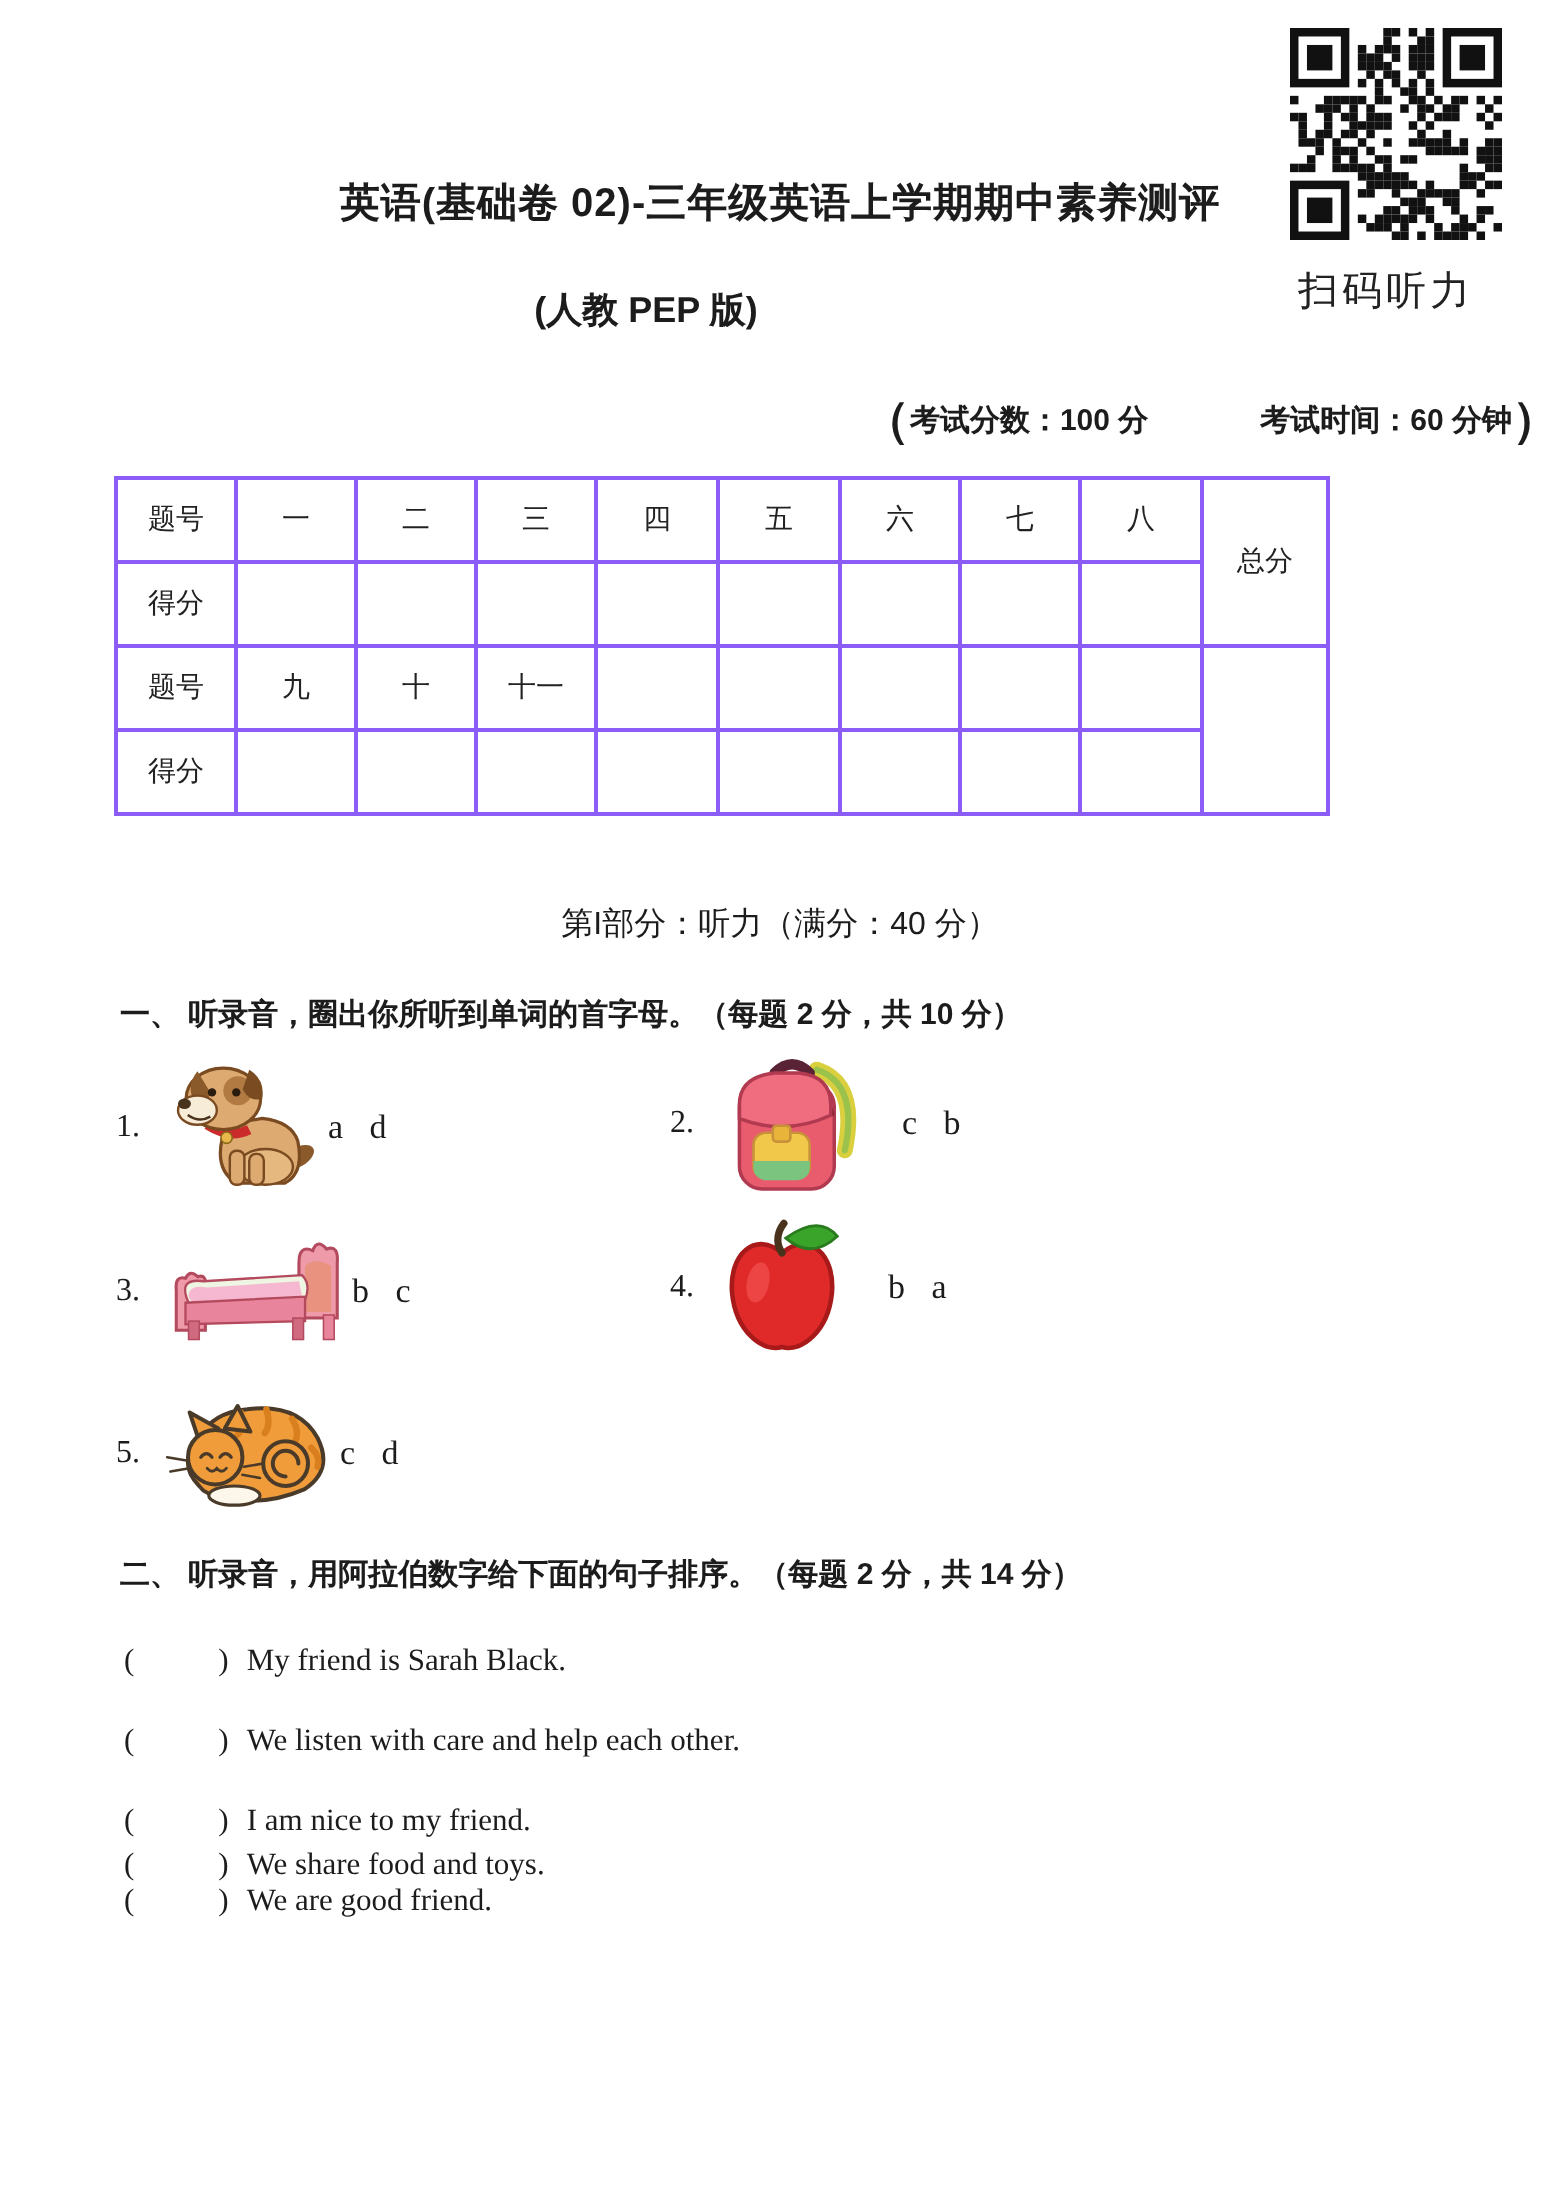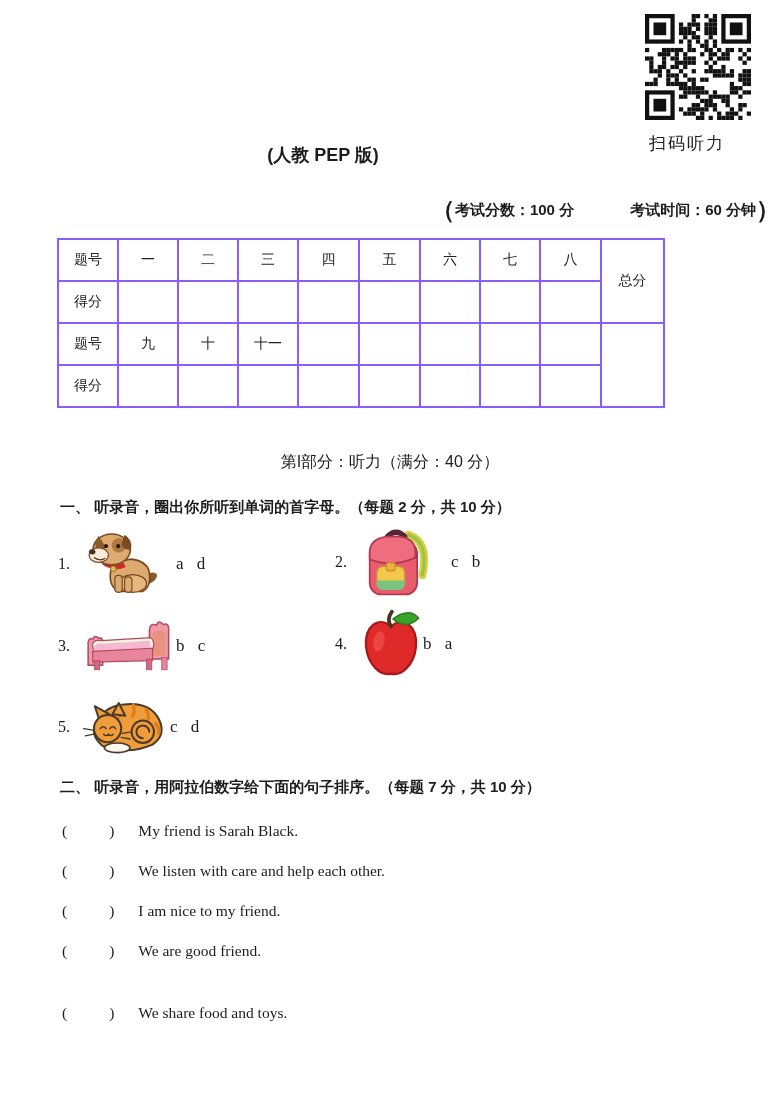--- a/index.html
+++ b/index.html
@@ -12,21 +12,21 @@
   .subtitle{position:absolute;top:143px;left:0;width:646px;text-align:center;
             font-size:18px;font-weight:bold;}
   .exam-info{position:absolute;top:194px;left:0;width:780px;text-align:right;
              font-size:15px;font-weight:bold;}
   .exam-info .bigp{font-size:24px;font-weight:bold;vertical-align:-3px;}
   .exam-info .spacer{display:inline-block;width:56px;}
 
   
   .qr-block{position:absolute;left:645px;top:14px;width:110px;}
   .qr-svg{display:block;width:106px;height:106px;}
-  .qr-label{margin-top:12px;font-size:17px;letter-spacing:2px;color:#222;padding-left:4px;}
+  .qr-label{margin-top:12px;font-size:20px;letter-spacing:2px;color:#222;padding-left:4px;}
 
   
   table.score{position:absolute;left:57px;top:238px;border-collapse:collapse;
               table-layout:fixed;width:606px;}
   table.score td{border:2px solid #8b5cf6;height:40px;text-align:center;
                  font-size:14px;color:#222;padding:0;}
 
   
   .part-heading{position:absolute;top:452px;left:0;width:780px;text-align:center;
                 font-size:16px;font-weight:normal;}
@@ -37,21 +37,21 @@
   
   .question{position:absolute;display:flex;align-items:center;}
   .qnum{font-family:"Liberation Serif",serif;font-size:16px;width:24px;flex:none;}
   .qimg{flex:none;display:block;}
   .opts{font-family:"Liberation Serif",serif;font-size:17px;word-spacing:9px;flex:none;}
 
   
   .sentence-row{position:absolute;left:62px;font-family:"Liberation Serif",serif;
                 font-size:15.5px;white-space:nowrap;}
   .sentence-row .blank{display:inline-block;width:42px;}
-  .sentence-row .stext{margin-left:24px;}
+  .sentence-row .stext{margin-left:9px;}
 </style>
 </head>
 <body>
 
 <div class="page">
 
   <div class="qr-block">
     <svg class="qr-svg" id="qr" viewBox="0 0 25 25">
         <rect x="0" y="0" width="25" height="25" fill="#fff"></rect>
         <rect x="11" y="0" width="1" height="1" fill="#111"></rect>
@@ -276,20 +276,21 @@
         <rect x="18" y="0" width="7" height="7" fill="#111"></rect>
         <rect x="19" y="1" width="5" height="5" fill="#fff"></rect>
         <rect x="20" y="2" width="3" height="3" fill="#111"></rect>
         <rect x="0" y="18" width="7" height="7" fill="#111"></rect>
         <rect x="1" y="19" width="5" height="5" fill="#fff"></rect>
         <rect x="2" y="20" width="3" height="3" fill="#111"></rect>
       </svg>
     <div class="qr-label">扫码听力</div>
   </div>
 
+  <div class="title">英语(基础卷 02)-三年级英语上学期期中素养测评</div>
   <div class="subtitle">(人教 PEP 版)</div>
   <div class="exam-info"><span class="bigp">（</span><span>考试分数：100 分</span><span class="spacer"></span><span>考试时间：60 分钟</span><span class="bigp">）</span></div>
 
   <table class="score">
     <colgroup>
       <col style="width:60px">
         <col style="width:60px">
         <col style="width:60px">
       <col style="width:60px">
         <col style="width:61px">
@@ -366,21 +367,21 @@
       <ellipse cx="36" cy="24" rx="23" ry="19" fill="#ddab72" stroke="#7a4a21" stroke-width="2"></ellipse>
       <circle cx="45" cy="19" r="9" fill="#b07a42"></circle>
       <path d="M52,6 q10,6 8,18 q-8,2 -12,-6 Z" fill="#7a4a21"></path>
       <path d="M20,7 q-8,10 -1,20 q7,1 9,-7 Z" fill="#8a5a2b"></path>
       <ellipse cx="20" cy="31" rx="12" ry="9" fill="#f7ecd8" stroke="#7a4a21" stroke-width="1.5"></ellipse>
       <ellipse cx="12" cy="27" rx="4" ry="3.2" fill="#4a331d"></ellipse>
       <path d="M14,34 q7,5 14,1" stroke="#4a331d" stroke-width="1.5" fill="none"></path>
       <circle cx="29" cy="20" r="2.6" fill="#2a1c0e"></circle>
       <circle cx="44" cy="20" r="2.6" fill="#2a1c0e"></circle>
     </svg>
-    <span class="opts" style="margin-left:12px">a d</span>
+    <span class="opts" style="margin-left:0">a d</span>
   </div>
 
   <div class="question" style="left:335px;top:526px;height:72px">
     <span class="qnum">2.</span>
     <svg class="qimg" width="75" height="72" viewBox="0 0 85 82">
       <path d="M56,10 q24,8 16,46" stroke="#d9cf3f" stroke-width="9" fill="none" stroke-linecap="round"></path>
       <path d="M56,10 q24,8 16,46" stroke="#9bc24b" stroke-width="3.5" fill="none" stroke-linecap="round"></path>
       <path d="M32,12 q10,-10 20,0" stroke="#5a2335" stroke-width="6" fill="none" stroke-linecap="round"></path>
       <rect x="12" y="18" width="54" height="60" rx="13" fill="#e85c6e" stroke="#b13a50" stroke-width="2"></rect>
       <path d="M52,22 q13,3 14,14 l-16,5 z" fill="#7e2230"></path>
@@ -409,21 +410,21 @@
   </div>
 
   <div class="question" style="left:335px;top:608px;height:72px">
     <span class="qnum">4.</span>
     <svg class="qimg" width="64" height="72" viewBox="0 0 68 78">
       <path d="M34,20 C20,8 5,20 7,42 C9,62 23,74 34,71 C45,74 59,62 61,42 C63,20 48,8 34,20 Z" fill="#e02a2a" stroke="#a81a1a" stroke-width="2.5"></path>
       <path d="M34,20 C30,14 32,8 35,4" stroke="#4a331d" stroke-width="4" fill="none" stroke-linecap="round"></path>
       <path d="M36,12 q18,-13 28,-1 q-14,13 -28,1 Z" fill="#3aa32a" stroke="#2a7a1e" stroke-width="1.5"></path>
       <ellipse cx="21" cy="36" rx="6" ry="11" transform="rotate(12 21 36)" fill="#f25050" opacity="0.7"></ellipse>
     </svg>
-    <span class="opts" style="">b a</span>
+    <span class="opts" style="margin-left:21px">b a</span>
   </div>
 
   <div class="question" style="left:58px;top:694px;height:66px">
     <span class="qnum">5.</span>
     <svg class="qimg" width="88" height="64" viewBox="0 0 110 76">
       <path d="M22,58 Q8,44 22,28 Q30,12 52,10 Q84,6 96,28 Q106,48 88,60 Q60,72 36,64 Q26,64 22,58 Z" fill="#f09c3a" stroke="#4a3a2a" stroke-width="2.5"></path>
       <path d="M48,12 q2,10 -2,14" stroke="#d97f1e" stroke-width="4" fill="none" stroke-linecap="round"></path>
       <path d="M64,10 q3,10 -1,15" stroke="#d97f1e" stroke-width="4" fill="none" stroke-linecap="round"></path>
       <path d="M80,16 q5,8 2,14" stroke="#d97f1e" stroke-width="4" fill="none" stroke-linecap="round"></path>
       <path d="M92,34 q6,6 4,12" stroke="#d97f1e" stroke-width="4" fill="none" stroke-linecap="round"></path>
@@ -434,31 +435,31 @@
       <circle cx="32" cy="40" r="17" fill="#f09c3a" stroke="#4a3a2a" stroke-width="2.5"></circle>
       <path d="M23,40 q3.5,-4.5 7,0" stroke="#4a3a2a" stroke-width="2" fill="none" stroke-linecap="round"></path>
       <path d="M35,40 q3.5,-4.5 7,0" stroke="#4a3a2a" stroke-width="2" fill="none" stroke-linecap="round"></path>
       <path d="M27,47 q3,3.5 6,0 q3,3.5 6,0" stroke="#4a3a2a" stroke-width="1.8" fill="none" stroke-linecap="round"></path>
       <path d="M14,42 L2,40 M15,47 L4,49 M50,46 L62,44 M49,51 L60,53" stroke="#4a3a2a" stroke-width="1.6" stroke-linecap="round"></path>
       <ellipse cx="44" cy="64" rx="16" ry="6" fill="#fdf6ea" stroke="#4a3a2a" stroke-width="2"></ellipse>
     </svg>
     <span class="opts" style="margin-left:0px">c d</span>
   </div>
 
-  <div class="instruction inst-2">二、 听录音，用阿拉伯数字给下面的句子排序。（每题 7 分，共 10 分）</div>
+  <div class="instruction inst-2">二、 听录音，用阿拉伯数字给下面的句子排序。（每题 2 分，共 14 分）</div>
 
   <div class="sentence-row" style="top:822px">
     <span>(</span><span class="blank"></span><span>)</span><span class="stext">My friend is Sarah Black.</span>
   </div>
   <div class="sentence-row" style="top:902px">
     <span>(</span><span class="blank"></span><span>)</span><span class="stext">I am nice to my friend.</span>
   </div>
   <div class="sentence-row" style="top:862px">
     <span>(</span><span class="blank"></span><span>)</span><span class="stext">We listen with care and help each other.</span>
   </div>
   <div class="sentence-row" style="top:942px">
     <span>(</span><span class="blank"></span><span>)</span><span class="stext">We are good friend.</span>
   </div>
-  <div class="sentence-row" style="top:1004px">
+  <div class="sentence-row" style="top:924px">
     <span>(</span><span class="blank"></span><span>)</span><span class="stext">We share food and toys.</span>
   </div>
 
 </div>
 
 </body></html>

